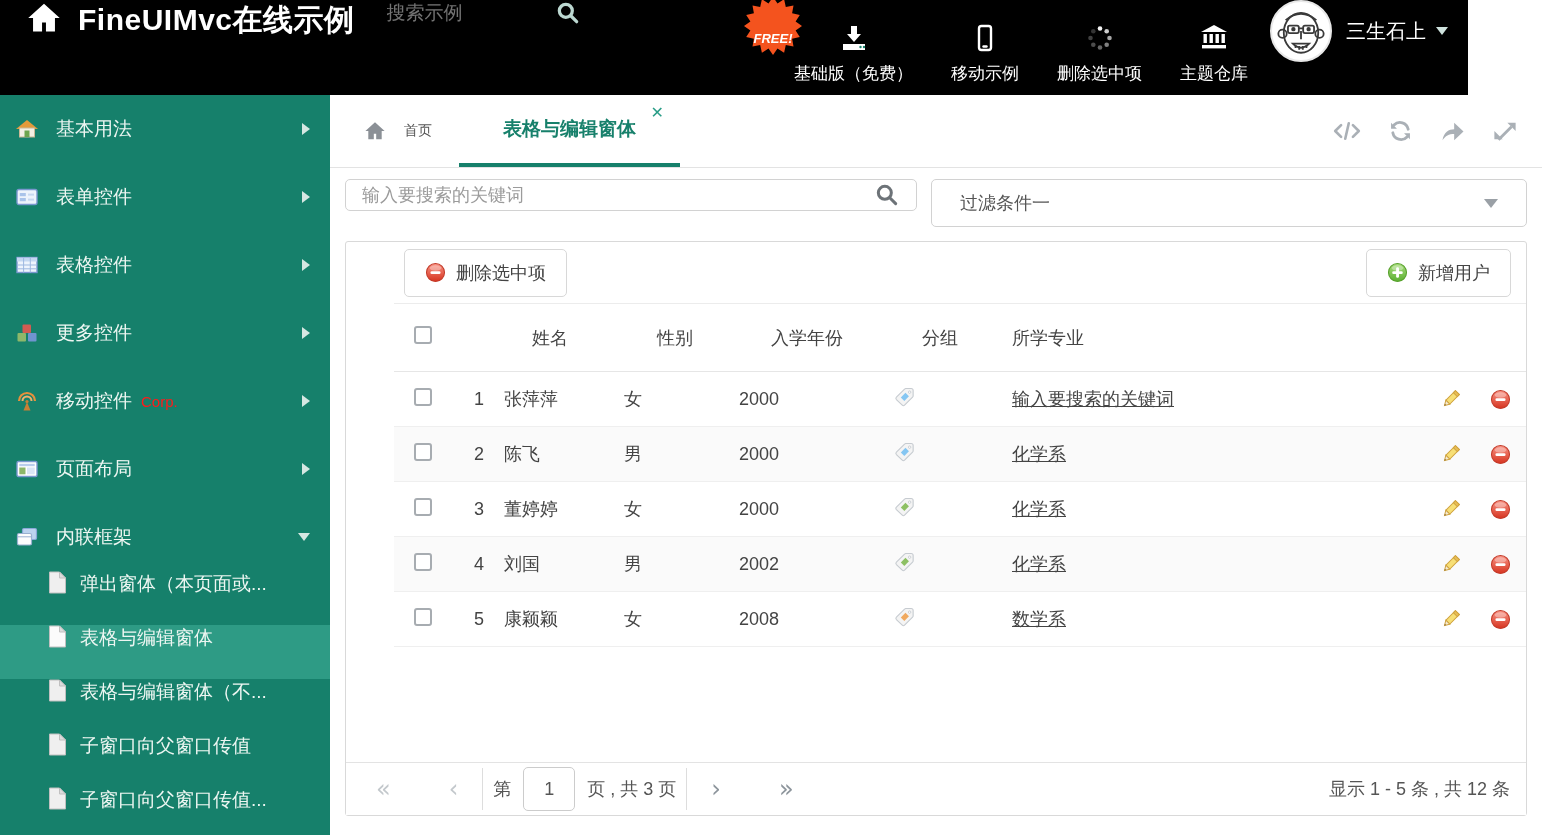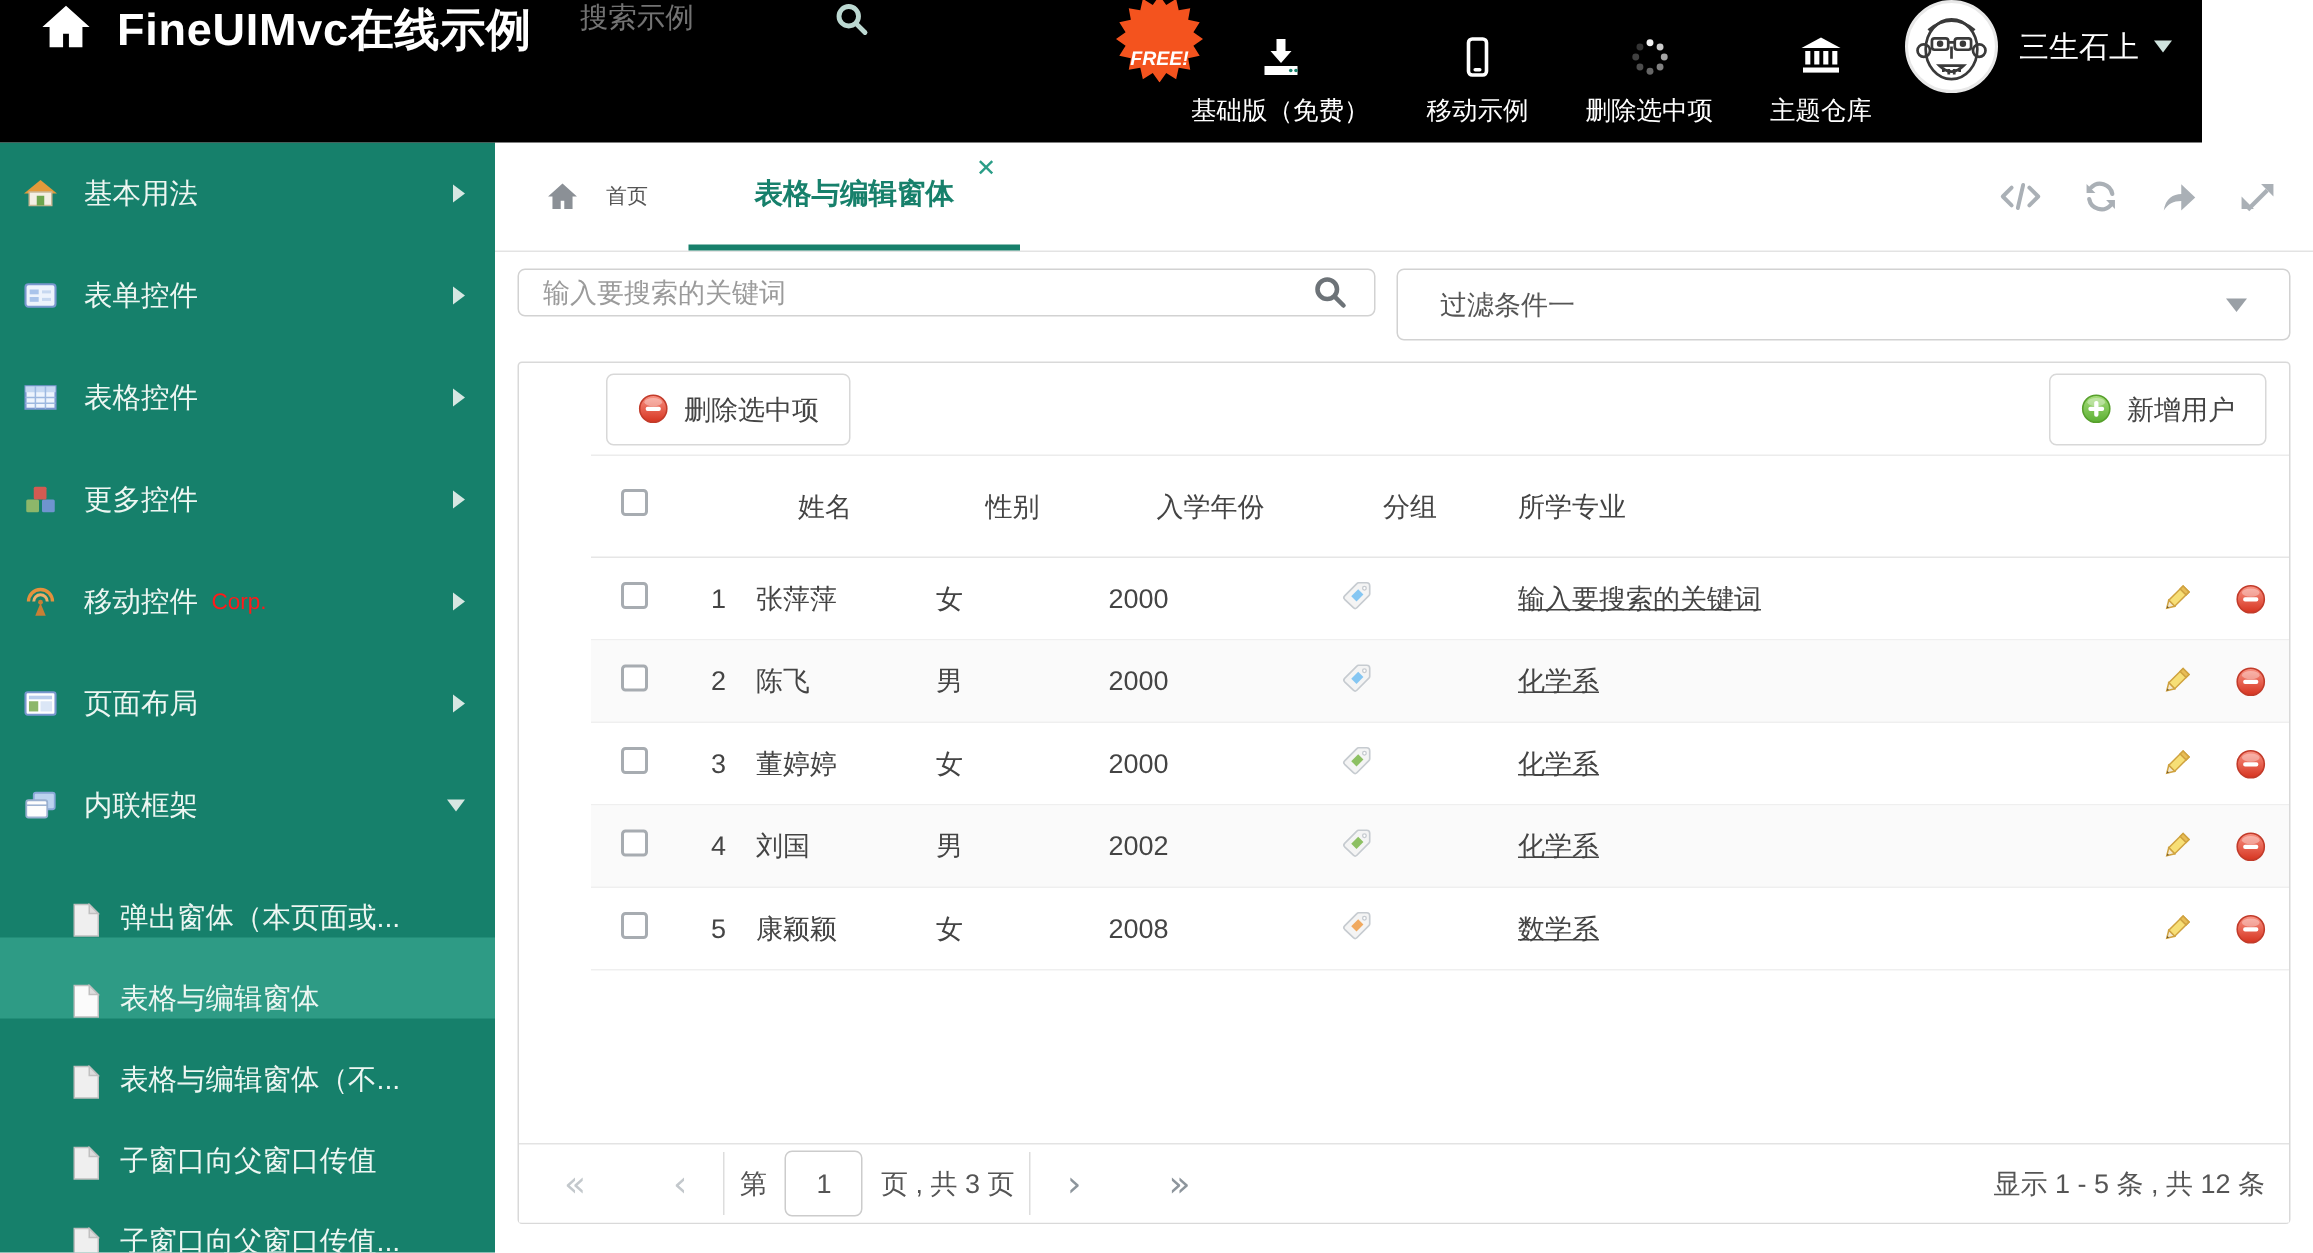--- a/index.html
+++ b/index.html
@@ -34,21 +34,21 @@
   .sidebar { position:absolute; top:95px; left:0; width:330px; height:740px;
     background:#16806b; overflow:hidden; }
   .side-item { height:68px; display:flex; align-items:center; padding:0 20px 0 16px;
     color:#edf6f2; font-size:19px; cursor:pointer; white-space:nowrap; }
   .side-item .sicon { width:22px; height:22px; margin-right:18px; flex:0 0 auto; }
   .corp-badge { color:#ff1a1a; font-size:15px; margin-left:9px; }
   .arrow-right { margin-left:auto; width:0; height:0; border-left:8px solid #d6e7e2;
     border-top:6px solid transparent; border-bottom:6px solid transparent; }
   .arrow-down { margin-left:auto; width:0; height:0; border-top:8px solid #d6e7e2;
     border-left:6px solid transparent; border-right:6px solid transparent; }
-  .side-sub { height:54px; display:flex; align-items:flex-end; padding-left:48px;
+  .side-sub { height:54px; display:flex; align-items:flex-start; padding-left:48px;
     color:#edf6f2; font-size:19px; cursor:pointer; white-space:nowrap; }
   .side-sub .ficon { width:19px; height:23px; margin-right:13px; flex:0 0 auto; }
   .side-sub.selected { background:#2e9b85; }
 
   
   .main { position:absolute; top:95px; left:330px; width:1212px; height:740px; background:#fff; }
 
   .tabbar { height:73px; border-bottom:1px solid #e3e3e3; display:flex; align-items:stretch;
     position:relative; background:#fff; }
   .tab-home { display:flex; align-items:center; gap:18px; margin-left:34px;

